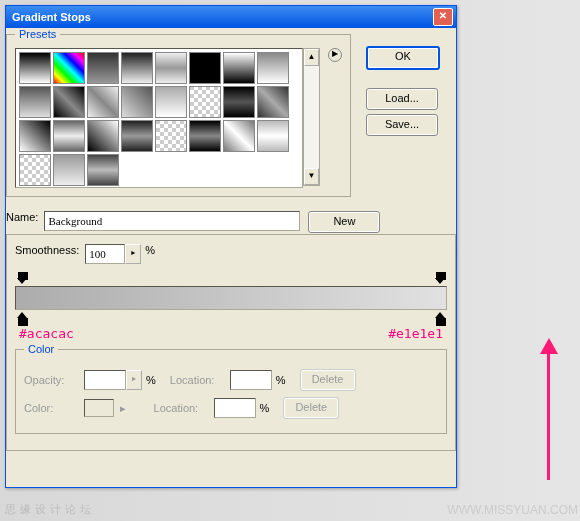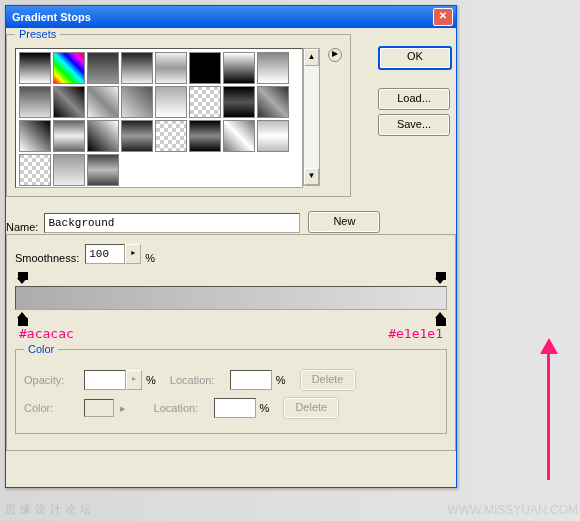--- a/index.html
+++ b/index.html
@@ -10,27 +10,27 @@
 .body{padding:0;position:relative}
 fieldset{border:1px solid #aca899;margin:0 0 8px 0;padding:8px}
 legend{padding:0 4px;color:#0046d5}
 .presets-box{display:flex}
 .swatches{width:282px;height:134px;border:1px inset #aca899;background:#fff;padding:2px;display:flex;flex-wrap:wrap;align-content:flex-start}
 .swatch{width:30px;height:30px;margin:1px;border:1px solid #888;cursor:pointer}
 .scrollbar{width:15px;height:136px;background:#ece9d8;border:1px solid #aca899;display:flex;flex-direction:column}
 .sb-btn{height:15px;background:#ece9d8;border:1px outset #fff;font-size:8px;text-align:center;line-height:13px}
 .sb-track{flex:1;background:#f4f3ee}
 .menu-arrow{width:12px;height:12px;border:1px solid #888;border-radius:50%;text-align:center;line-height:10px;font-size:8px;margin-left:8px;cursor:pointer;align-self:flex-start}
-.btns{position:absolute;right:4px;top:18px;display:flex;flex-direction:column;gap:4px}
+.btns{position:absolute;right:16px;top:18px;display:flex;flex-direction:column;gap:4px}
 .btn{width:70px;height:20px;background:#ece9d8;border:1px solid #888;border-radius:3px;text-align:center;line-height:18px;cursor:pointer;box-shadow:inset 0 0 0 1px #fff}
 .btn.default{border:2px solid #0054e3;line-height:16px}
 .btns .gap{height:10px}
-.row{display:flex;align-items:flex-end;margin:1px 0}
+.row{display:flex;align-items:flex-start;margin:1px 0}
 .lbl{margin-right:6px}
-input.text{border:1px inset #aca899;height:18px;padding:0 3px;font-family:Liberation Mono, monospace;font-size:11px}
+input.text{border:1px inset #aca899;height:18px;padding:0 3px;font-family:Liberation Serif, serif;font-size:11px}
 .name-input{width:248px}
 .new-btn{margin-left:8px}
 select{border:1px inset #aca899;height:20px;font-family:inherit;font-size:11px;background:#fff}
 .spin{display:flex;align-items:center}
 .spin input{width:32px}
 .spin .arr{width:14px;height:18px;border:1px outset #fff;background:#ece9d8;text-align:center;line-height:16px;font-size:8px;cursor:pointer}
 .grad-editor{margin-top:8px}
 .stop-row{display:flex;justify-content:space-between;padding:0 2px}
 .stop{width:10px;height:12px;position:relative}
 .stop::before{content:"";position:absolute;top:0;left:0;width:0;height:0;border-left:5px solid transparent;border-right:5px solid transparent;border-bottom:6px solid #000}

